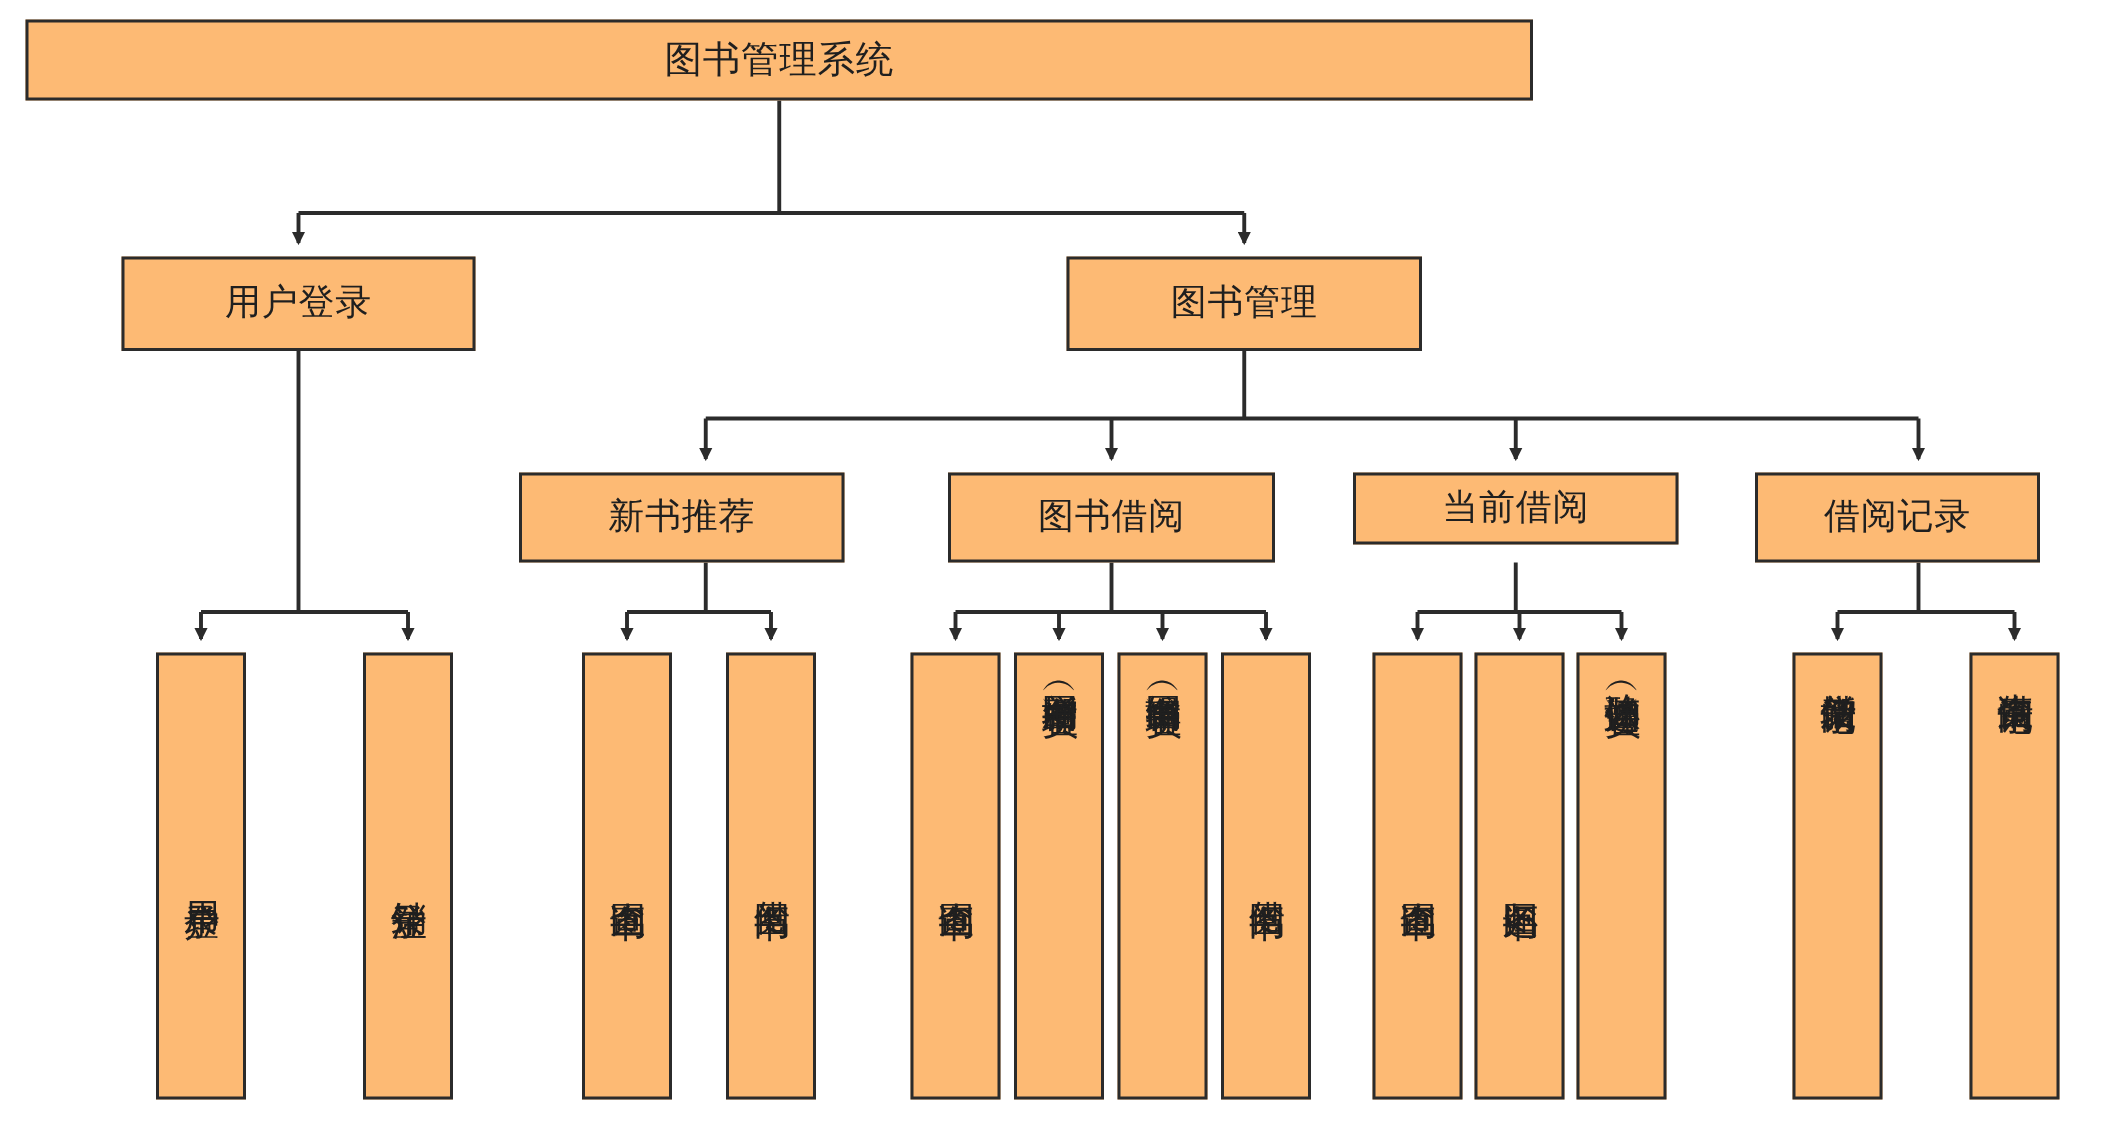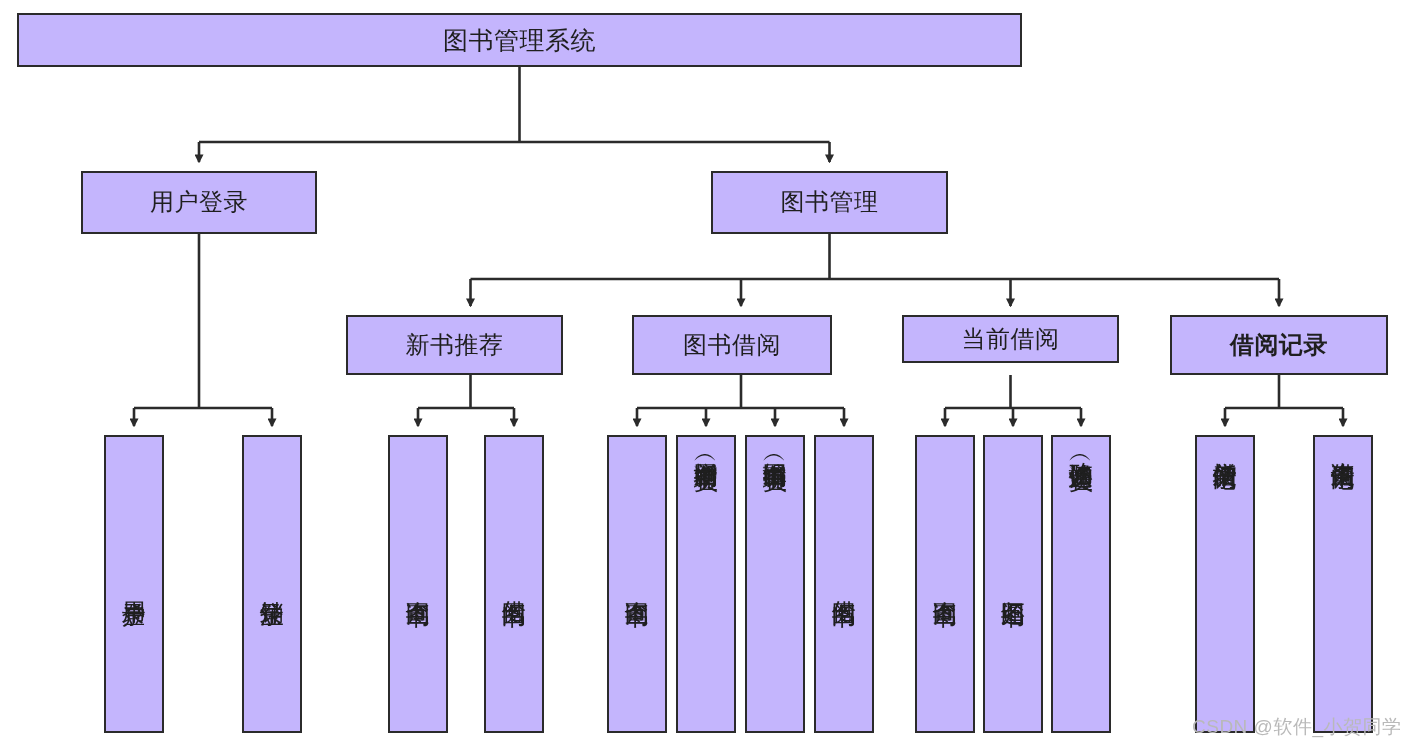--- a/index.html
+++ b/index.html
@@ -21,21 +21,21 @@
     position: absolute;
     left: 0;
     top: 0;
     width: 1405px;
     height: 747px;
   }
   .node-box {
     position: absolute;
     box-sizing: border-box;
     border: 2px solid #2b2b2b;
-    background: #c4b5fd;
+    background: #fdba74;
     display: flex;
     align-items: center;
     justify-content: center;
     overflow: hidden;
   }
   .node-label {
     color: #1f1f1f;
     text-align: center;
     line-height: 1.12;
     letter-spacing: 0.5px;
@@ -130,27 +130,27 @@
       </div>
       <div class="node-box node-level2" style="left: 81px; top: 171px; width: 236px; height: 63px;">
         <span class="node-label">用户登录</span>
       </div>
       <div class="node-box node-level2" style="left: 711px; top: 171px; width: 237px; height: 63px;">
         <span class="node-label">图书管理</span>
       </div>
       <div class="node-box node-level3" style="left: 346px; top: 315px; width: 217px; height: 60px;">
         <span class="node-label">新书推荐</span>
       </div>
-      <div class="node-box node-level3" style="left: 632px; top: 315px; width: 200px; height: 60px;">
+      <div class="node-box node-level3" style="left: 632px; top: 315px; width: 218px; height: 60px;">
         <span class="node-label">图书借阅</span>
       </div>
       <div class="node-box node-level3" style="left: 902px; top: 315px; width: 217px; height: 48px;">
         <span class="node-label">当前借阅</span>
       </div>
-      <div class="node-box node-level3" style="left: 1170px; top: 315px; width: 218px; height: 60px; font-weight: bold;">
+      <div class="node-box node-level3" style="left: 1170px; top: 315px; width: 190px; height: 60px;">
         <span class="node-label">借阅记录</span>
       </div>
       <div class="node-box node-leaf leaf-center" style="left: 104px; top: 435px; width: 60px; height: 298px;">
         <span class="node-label">用户登录</span>
       </div>
       <div class="node-box node-leaf leaf-center" style="left: 242px; top: 435px; width: 60px; height: 298px;">
         <span class="node-label">注销登录</span>
       </div>
       <div class="node-box node-leaf leaf-center" style="left: 388px; top: 435px; width: 60px; height: 298px;">
         <span class="node-label">查询图书</span>
@@ -180,14 +180,13 @@
         <span class="node-label">确认归还（管理员）</span>
       </div>
       <div class="node-box node-leaf" style="left: 1195px; top: 435px; width: 60px; height: 298px;">
         <span class="node-label">新增借阅记录</span>
       </div>
       <div class="node-box node-leaf" style="left: 1313px; top: 435px; width: 60px; height: 298px;">
         <span class="node-label">查询借阅记录</span>
       </div>
     </div>
 
-  <div class="watermark" style="left: 1192px; top: 714px;">CSDN @软件_小贺同学</div>
 </div>
 
 </body></html>

